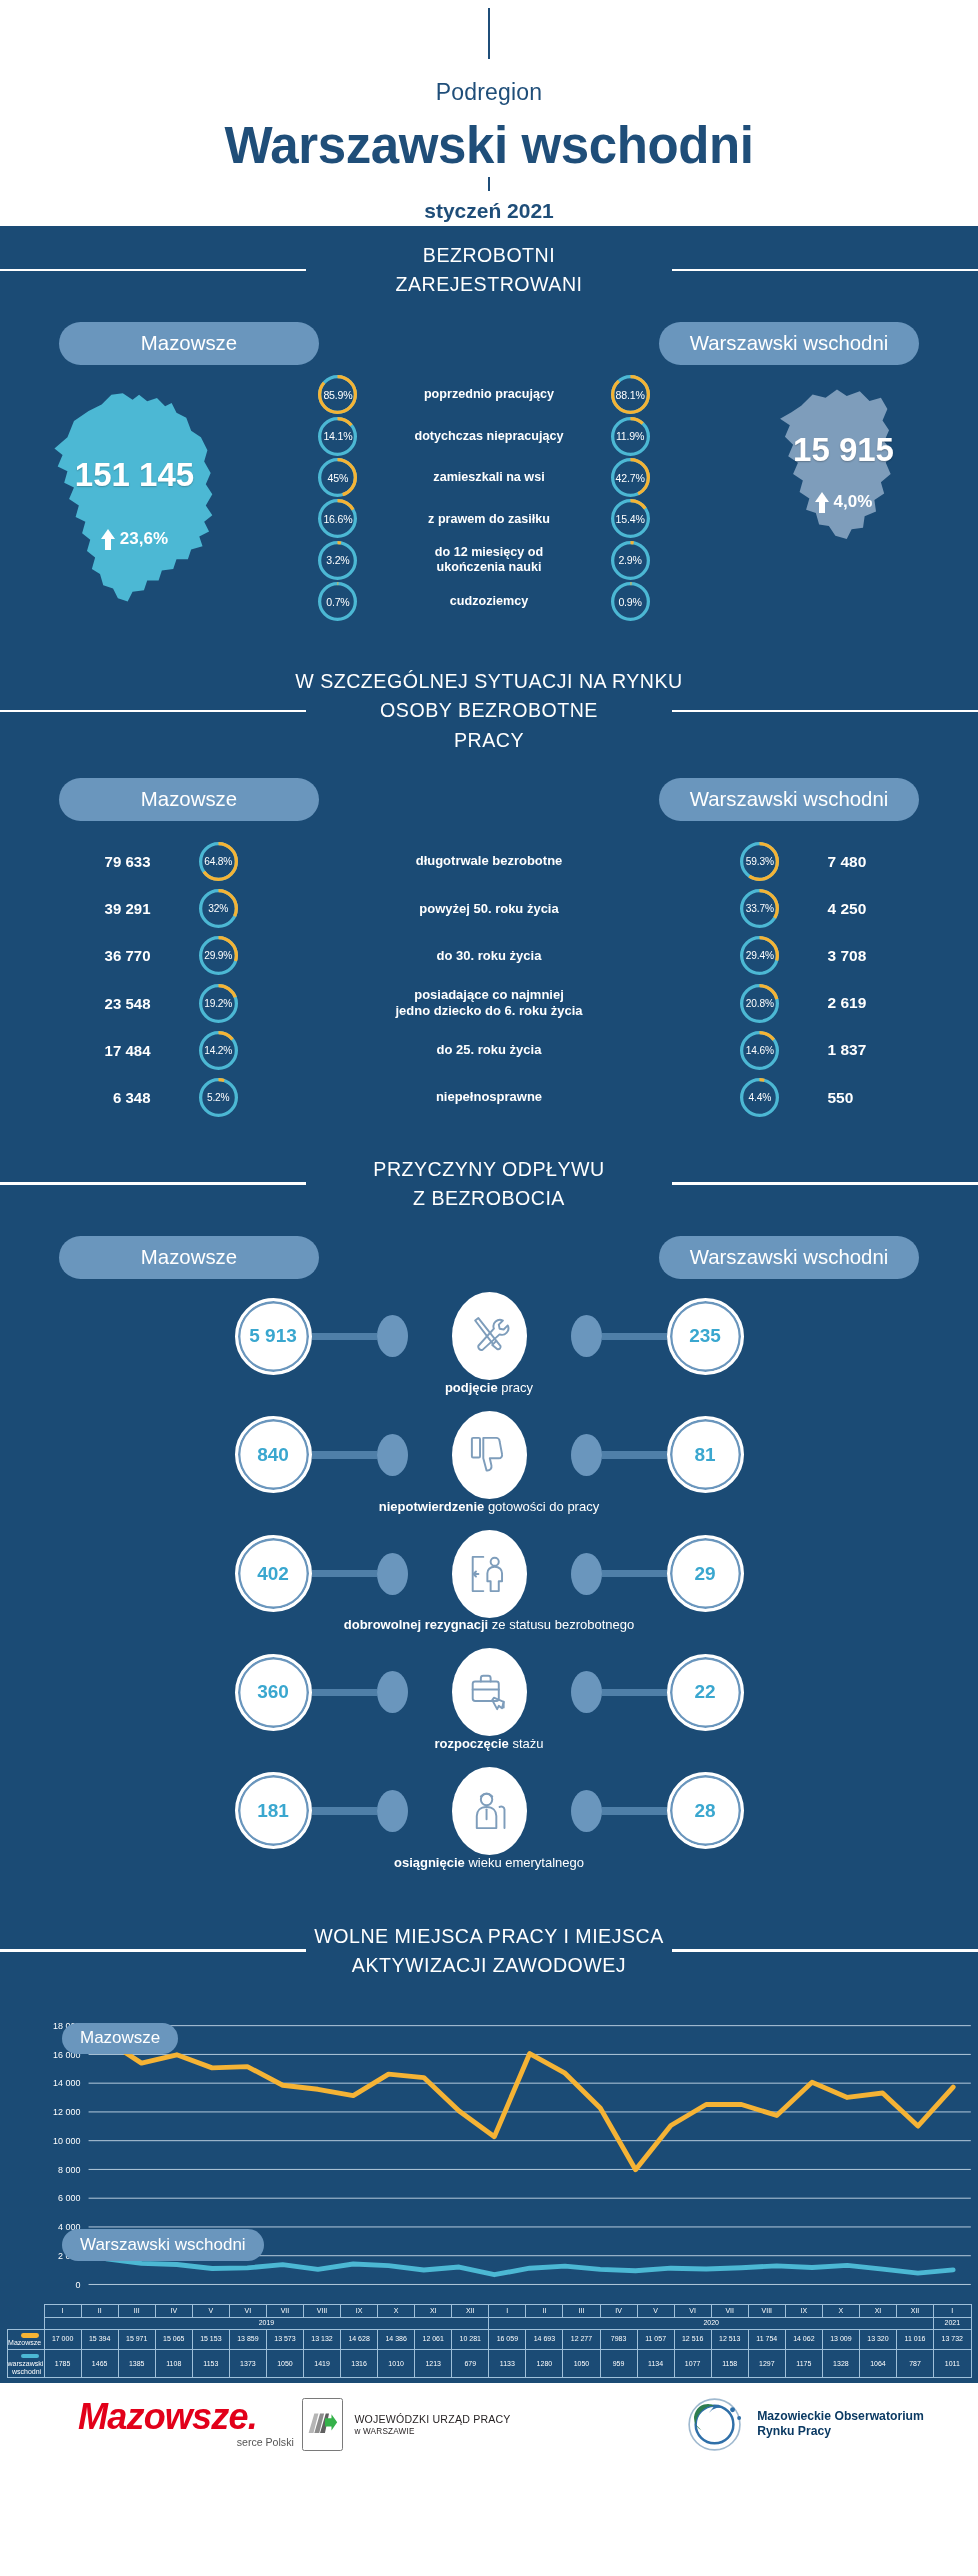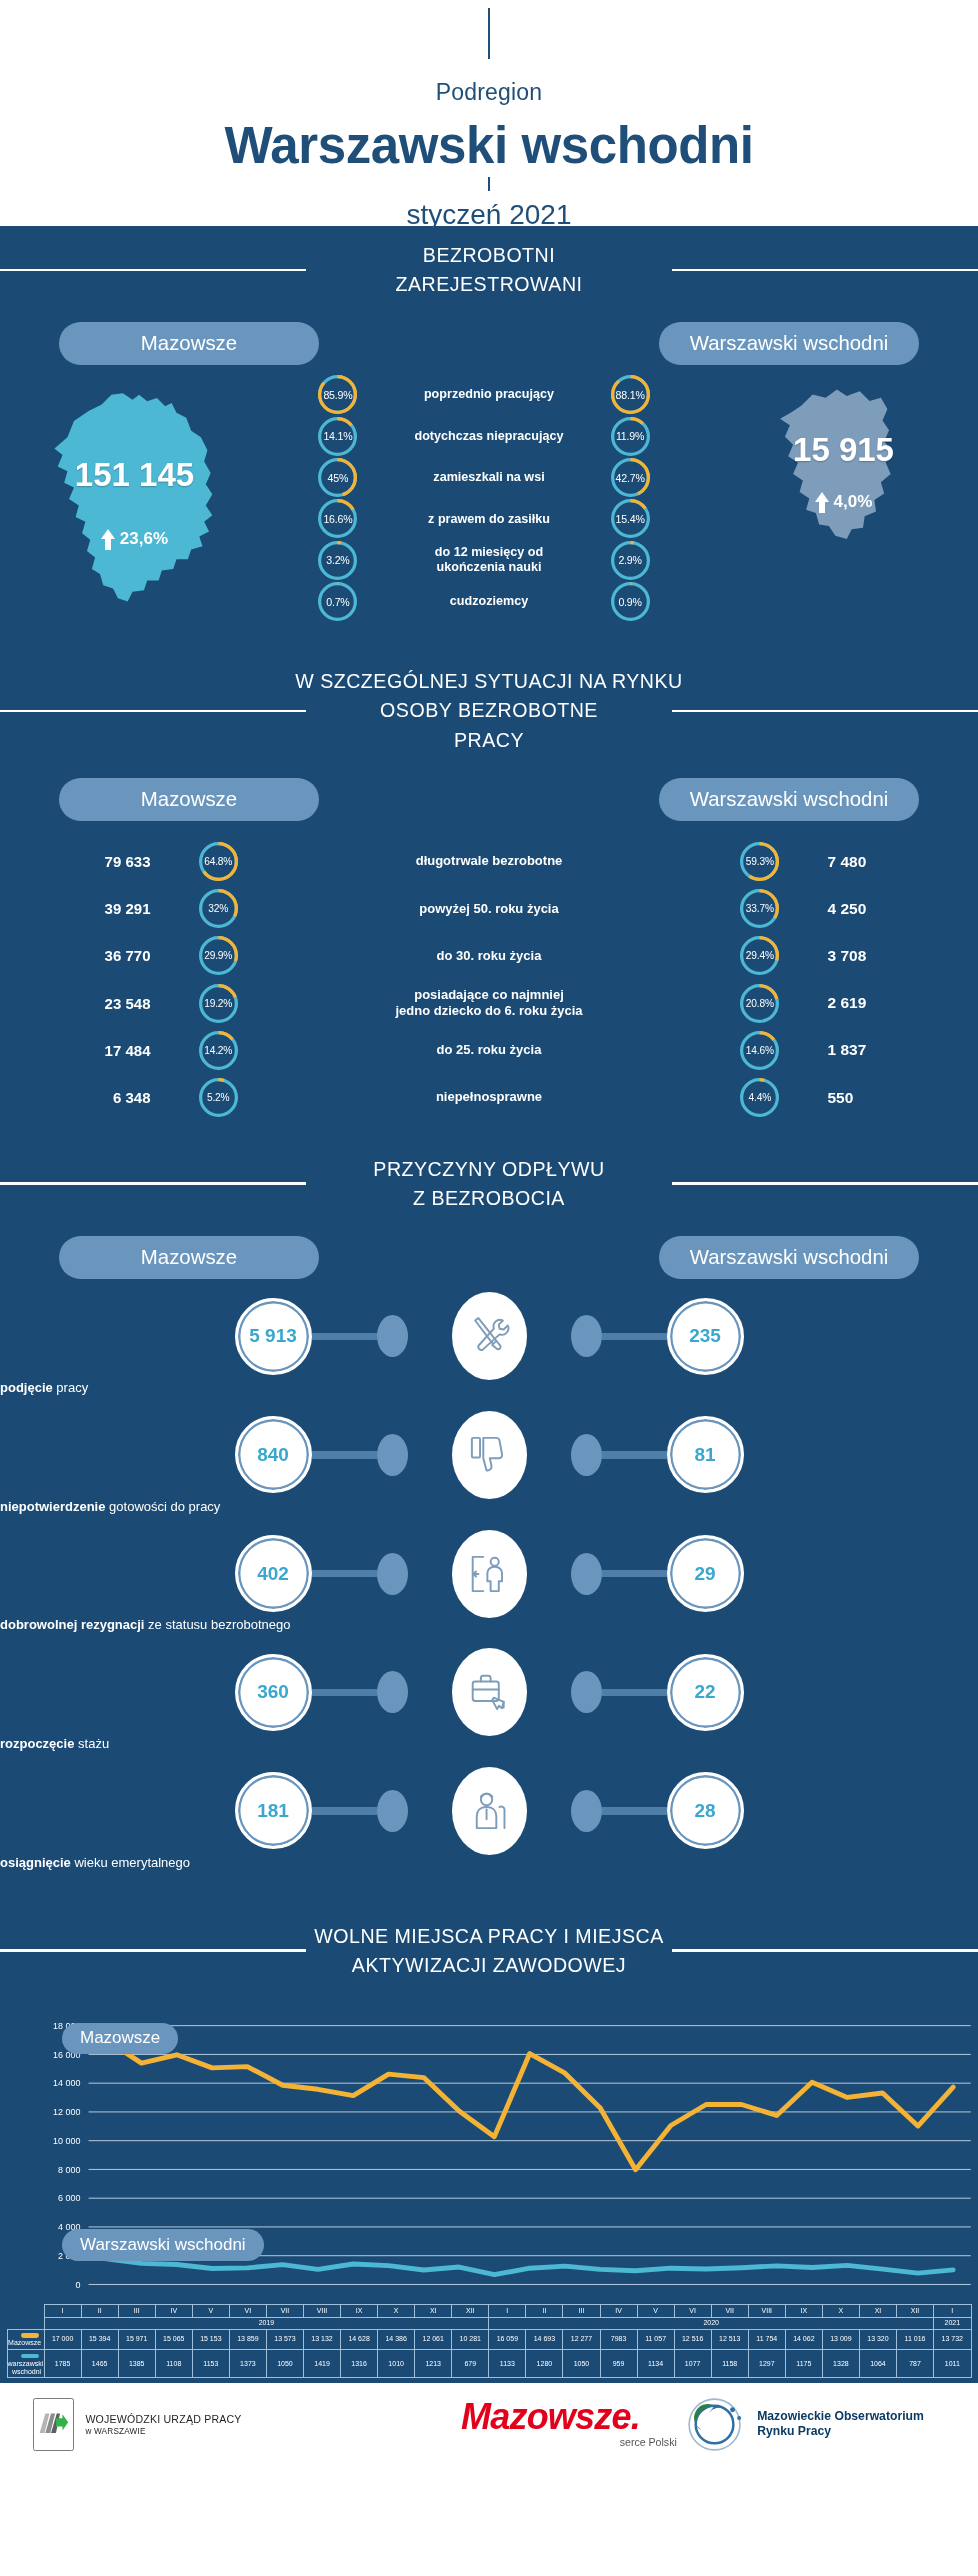--- a/index.html
+++ b/index.html
@@ -11,21 +11,21 @@
     -webkit-font-smoothing:antialiased;
   }
   .page{width:978px;position:relative;overflow:hidden;}
 
   
   .header{background:#ffffff;padding:0;text-align:center;position:relative;height:218px;}
   .head-tick-top{width:2.4px;height:51px;background:#1f4e79;margin:8.2px auto 0 auto;}
   .head-sub{color:#1f4e79;font-size:23px;letter-spacing:0.2px;margin-top:19.6px;font-weight:400;}
   .head-title{color:#1f4e79;font-size:51px;font-weight:bold;letter-spacing:-0.4px;margin-top:13px;line-height:1.05;}
   .head-tick-bot{width:2.4px;height:14px;background:#1f4e79;margin:4.9px auto 0 auto;}
-  .head-date{color:#1f4e79;font-size:28px;margin-top:8.2px;font-weight:400;}
+  .head-date{color:#1f4e79;font-size:21px;margin-top:8.2px;font-weight:700;}
 
   
   .dark{background:#1b4b75;}
 
   
   .sec-title{position:relative;text-align:center;padding:14.7px 0 11.4px 0;}
   .sec-title .t{
     display:block;font-size:19.6px;line-height:1.5;letter-spacing:0.5px;
     color:#ffffff;font-weight:400;position:relative;z-index:2;
   }
@@ -96,21 +96,21 @@
     color:#3aa7cf;font-size:19px;font-weight:bold;flex:none;
     box-sizing:border-box;
   }
   .knob{width:31px;height:42px;border-radius:50%;background:#6a96bd;flex:none;}
   .bar{height:7.3px;background:#4f7fa8;width:65px;flex:none;}
   .icon-circle{
     width:75px;height:88px;border-radius:50%;background:#ffffff;
     display:flex;align-items:center;justify-content:center;flex:none;
     margin:0 44px;
   }
-  .o-cap{text-align:left;font-size:13px;margin-top:4.9px;color:#ffffff;}
+  .o-cap{text-align:center;font-size:13px;margin-top:4.9px;color:#ffffff;}
   .o-cap b{font-weight:bold;}
   .o-cap span{font-weight:400;}
 
   
   .s4{padding:13px 0 0 0;}
   .chart-area{position:relative;height:293px;margin:6.5px 0 0 0;}
   .chart-legend-pill{
     position:absolute;background:#6a96bd;color:#ffffff;border-radius:21px;
     padding:5.7px 18px;font-size:17px;z-index:5;
   }
@@ -680,37 +680,37 @@
                 <td>1011</td>
               </tr>
             </tbody>
           </table>
       </div>
     </div>
 
   </div>
 
   <div class="footer">
+    <div class="f-item f2">
+      <div class="maz-word">Mazowsze.</div>
+      <div class="maz-sub">serce Polski</div>
+    </div>
     <div class="f-item f1">
       <div class="wup-logo">
         <svg width="31" height="28" viewBox="0 0 38 34">
           <polygon points="2,28 9,4 14,4 8,28" fill="#b5b5b5"></polygon>
           <polygon points="9,28 16,4 21,4 15,28" fill="#8c8c8c"></polygon>
           <polygon points="16,28 23,4 27,4 22,28" fill="#5f5f5f"></polygon>
           <polygon points="22,10 30,10 30,5 37,15 30,25 30,20 22,20" fill="#35b14a"></polygon>
         </svg>
       </div>
       <div class="wup-txt">
         <div class="l1">WOJEWÓDZKI URZĄD PRACY</div>
         <div class="l2">w WARSZAWIE</div>
       </div>
-    </div>
-    <div class="f-item f2">
-      <div class="maz-word">Mazowsze.</div>
-      <div class="maz-sub">serce Polski</div>
     </div>
     <div class="f-item f3">
       <svg width="64" height="59" viewBox="0 0 78 72">
         <circle cx="36" cy="36" r="31" fill="none" stroke="#9fb9cf" stroke-width="2"></circle>
         <circle cx="36" cy="36" r="23" fill="none" stroke="#2f6fa8" stroke-width="3"></circle>
         <path d="M13 36 a23 23 0 0 1 23 -23 a16 16 0 0 0 -16 30 Z" fill="#2e7d4f"></path>
         <path d="M36 13 a23 23 0 0 1 23 23 a17 17 0 0 0 -30 -14 Z" fill="#2f6fa8"></path>
         <circle cx="58" cy="18" r="3" fill="#2f6fa8"></circle>
         <circle cx="66" cy="28" r="2.4" fill="#2f6fa8"></circle>
       </svg>

